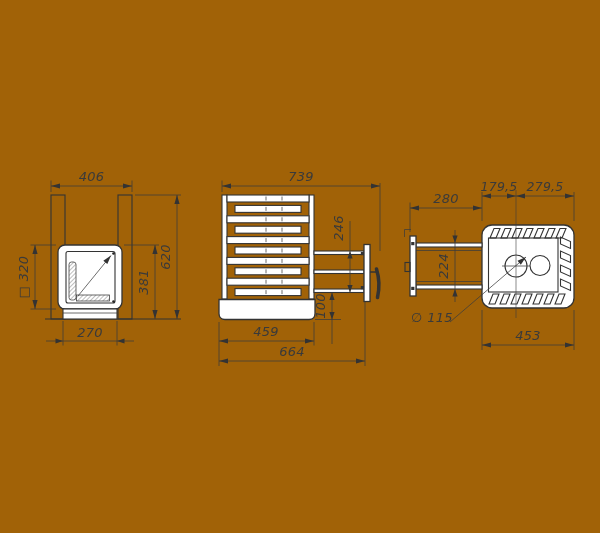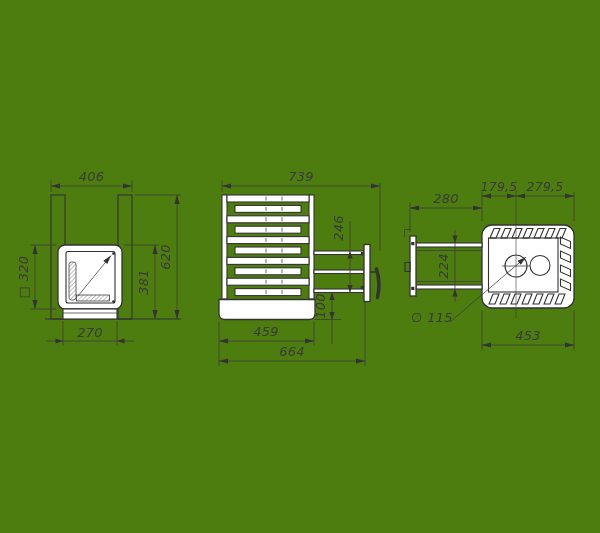--- a/index.html
+++ b/index.html
@@ -1,16 +1,16 @@
 <!DOCTYPE html>
 <html><head>
 <meta charset="utf-8">
 <style>
   html,body{margin:0;padding:0;background:#fff;}
-  .sheet{position:relative;width:600px;height:533px;background:#4d7c0f;overflow:hidden;
+  .sheet{position:relative;width:600px;height:533px;background:#a16207;overflow:hidden;
          font-family:"DejaVu Sans",sans-serif;}
   svg{position:absolute;left:0;top:0;}
   .o   {stroke:#333;stroke-width:1.1;fill:none;}
   .ol  {stroke:#333;stroke-width:1.3;fill:none;}
   .thin{stroke:#3c3c3c;stroke-width:0.75;fill:none;}
   .fillw{fill:#fff;}
   .dim {font-style:italic;font-size:13px;fill:#3a3a3a;letter-spacing:.3px;}
   .dims{font-style:italic;font-size:12.5px;fill:#3a3a3a;letter-spacing:.2px;}
   .tri {fill:#333;stroke:none;}
   .dot {fill:#222;stroke:none;}

